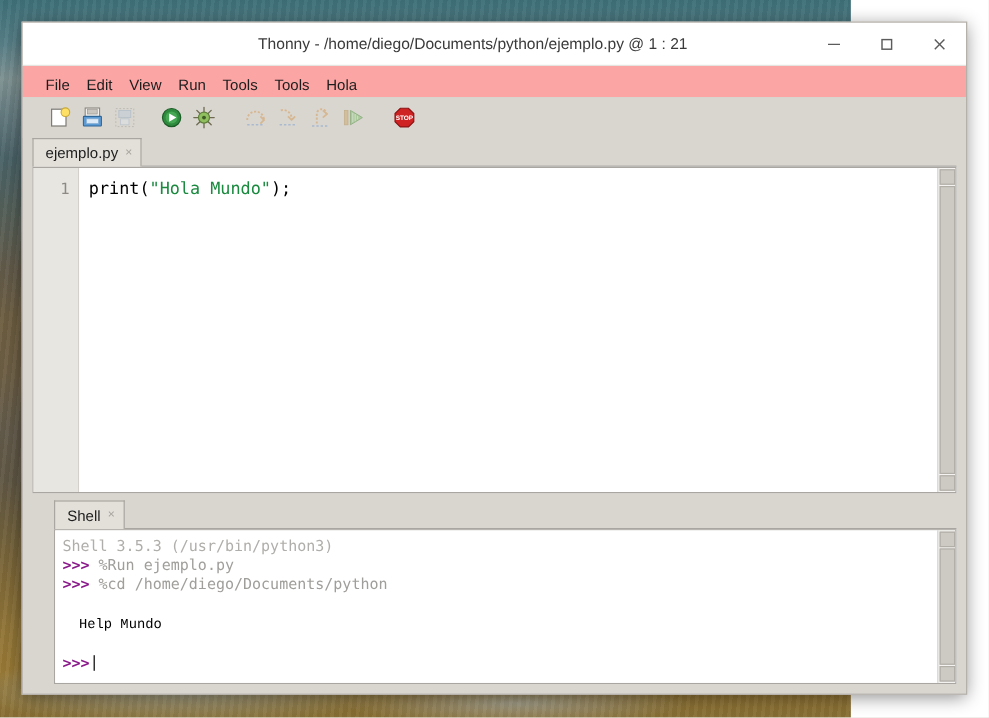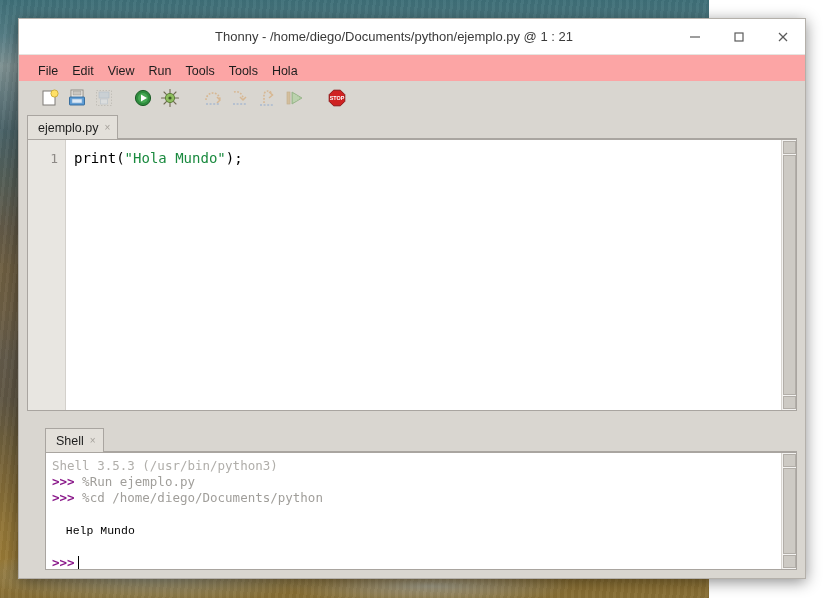--- a/index.html
+++ b/index.html
@@ -113,21 +113,21 @@
     cursor: default;
   }
   .tbtn.spaced { margin-left: 12px; }
   .tbtn.spaced2 { margin-left: 16px; }
 
   
   #body-area {
     flex: 1 1 auto;
     display: flex; flex-direction: column;
     padding: 0 8px 8px 8px;
-    gap: 11px;
+    gap: 0;
     min-height: 0;
   }
 
   .notebook { display: flex; flex-direction: column; }
   #editor-notebook { height: 296px; flex: 0 0 296px; }
   #shell-notebook  { flex: 1 1 auto; min-height: 0; margin-top: 6px; padding-left: 18px; }
 
   .tabstrip {
     height: 24px; flex: 0 0 24px;
     display: flex; align-items: flex-end;

